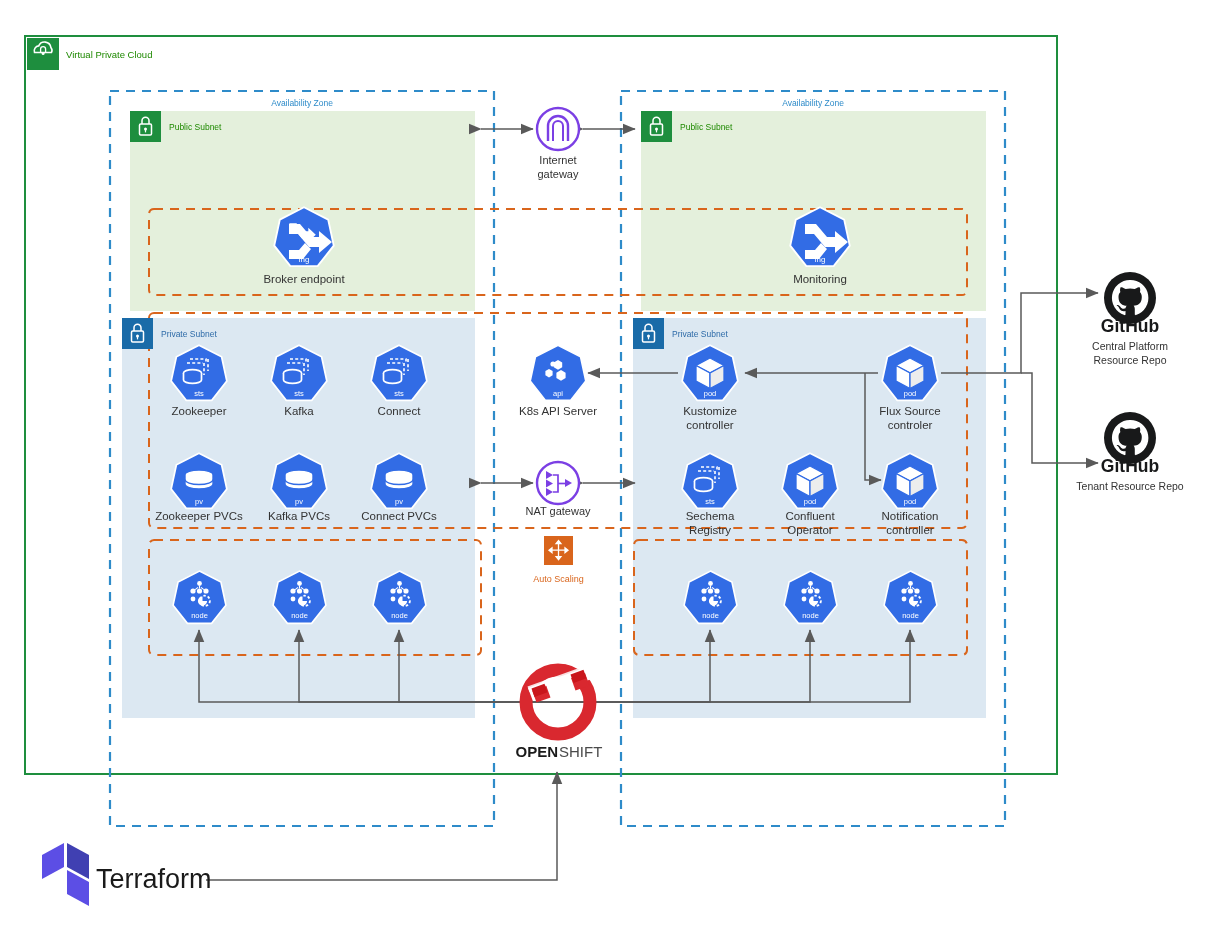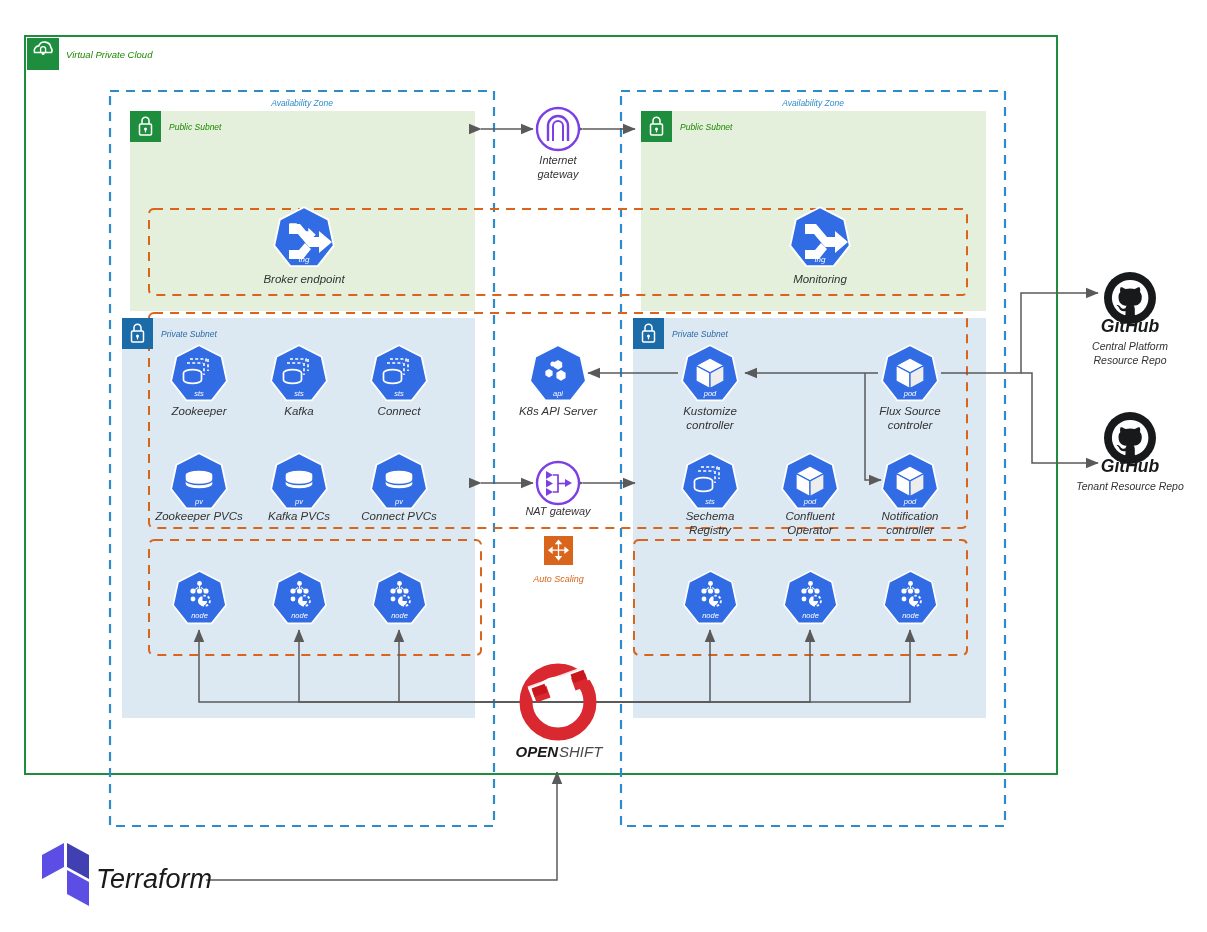--- a/index.html
+++ b/index.html
@@ -1,17 +1,17 @@
 <!DOCTYPE html>
 <html><head>
 <meta charset="utf-8">
 <style>
   html,body{margin:0;padding:0;background:#ffffff;}
   body{width:1207px;height:932px;font-family:"Liberation Sans",sans-serif;-webkit-font-smoothing:antialiased;}
-  #stage{position:relative;width:1207px;height:932px;overflow:hidden;background:#22c55e;font-style:italic;}
+  #stage{position:relative;width:1207px;height:932px;overflow:hidden;background:#22c55e;}
   svg{display:block;}
   .lbl{font-family:"Liberation Sans",sans-serif;}
 </style>
 </head>
 <body>
 
 <div id="stage">
 <svg width="1207" height="932" viewBox="0 0 1207 932" xmlns="http://www.w3.org/2000/svg">
   <defs>
     <marker id="arrHead" markerWidth="9" markerHeight="9" refX="8" refY="4.5" orient="auto" markerUnits="strokeWidth">

